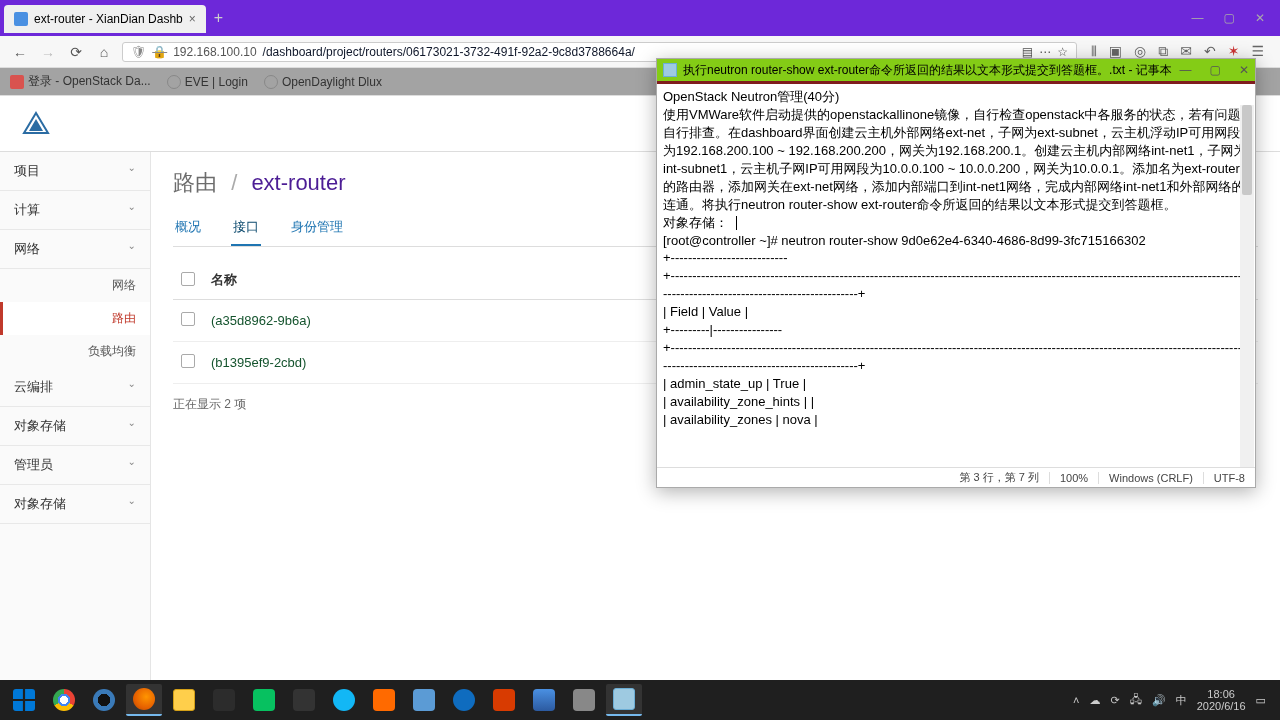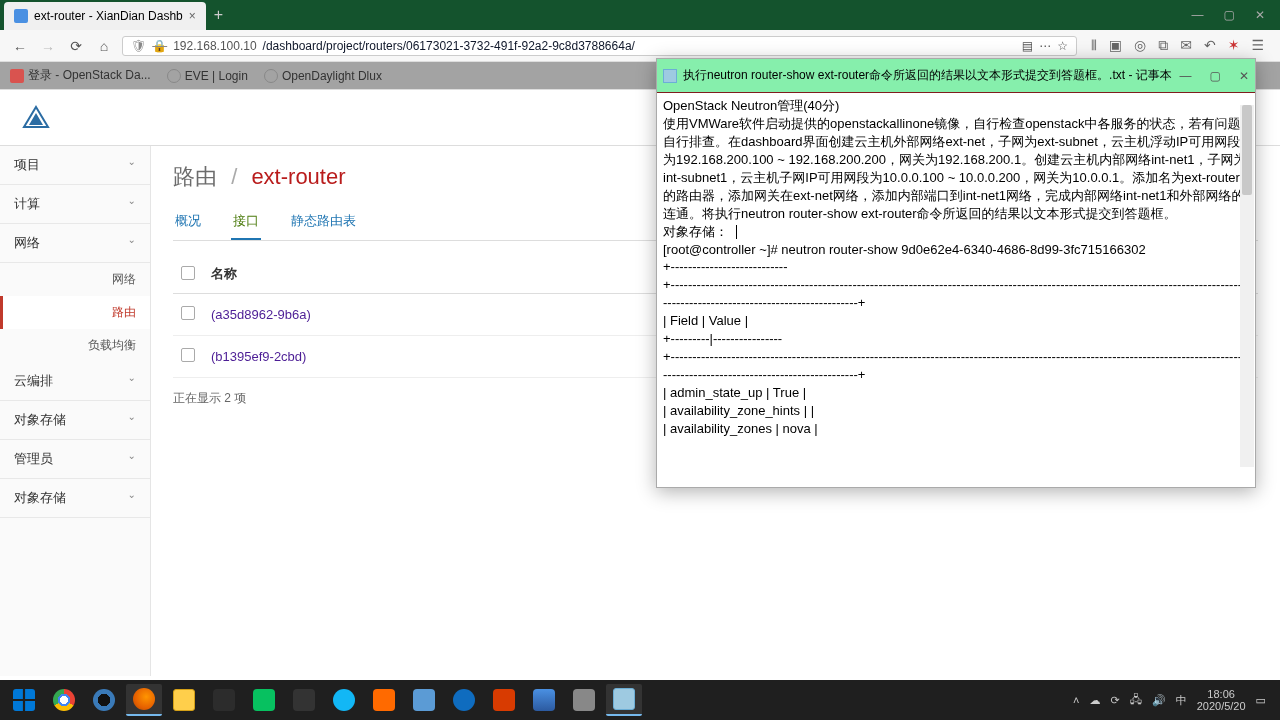--- a/index.html
+++ b/index.html
@@ -1,19 +1,19 @@
 <!DOCTYPE html>
 <html><head>
 <meta charset="utf-8">
 <style>
 * { margin: 0; padding: 0; box-sizing: border-box; font-family: "Microsoft YaHei", Arial, sans-serif; }
 body { width: 1280px; height: 720px; overflow: hidden; background: #fff; position: relative; }
 
 
-.browser-titlebar { height: 30px; background: #14532d; display: flex; align-items: center; color: #ccc; font-size: 12px; }
+.browser-titlebar { height: 36px; background: #6d28d9; display: flex; align-items: center; color: #ccc; font-size: 12px; }
 .tab { background: #f0f0f0; color: #000; padding: 5px 10px; display: flex; align-items: center; gap: 6px; border-radius: 4px 4px 0 0; margin-left: 4px; height: 28px; margin-top: 2px; }
 .tab-icon { width: 14px; height: 14px; background: #4a90e2; border-radius: 2px; }
 .tab-close { color: #666; cursor: pointer; }
 .new-tab { color: #ccc; margin-left: 8px; font-size: 16px; }
 .window-controls { margin-left: auto; display: flex; gap: 20px; padding-right: 15px; color: #aaa; }
 
 .browser-navbar { height: 32px; background: #f7f7f7; display: flex; align-items: center; padding: 0 10px; border-bottom: 1px solid #ddd; gap: 8px; }
 .nav-btn { width: 20px; text-align: center; color: #555; font-size: 14px; }
 .url-bar { flex: 1; display: flex; align-items: center; background: #fff; border: 1px solid #ccc; border-radius: 3px; padding: 2px 8px; font-size: 12px; color: #555; gap: 6px; }
 .url-shield { color: #888; }
@@ -39,35 +39,35 @@
 .sidebar { width: 151px; background: #fafafa; border-right: 1px solid #e5e5e5; font-size: 13px; }
 .side-section { padding: 10px 14px; border-bottom: 1px solid #e8e8e8; display: flex; justify-content: space-between; color: #333; cursor: pointer; }
 .side-sub { padding: 8px 14px; text-align: right; font-size: 12px; color: #555; cursor: pointer; }
 .side-sub.active { color: #c0392b; border-left: 3px solid #c0392b; background: #fff; }
 .chev { color: #888; font-size: 10px; }
 
 .main { flex: 1; padding: 16px 22px; }
 .breadcrumb { font-size: 22px; color: #888; margin-bottom: 12px; }
 .breadcrumb .link { color: #6c6c6c; }
 .breadcrumb .sep { margin: 0 8px; color: #aaa; }
-.breadcrumb .current { color: #b91c1c; }
+.breadcrumb .current { color: #4c1d95; }
 .tabs { display: flex; gap: 28px; border-bottom: 1px solid #ddd; font-size: 13px; margin-bottom: 14px; }
 .tab-item { padding: 8px 2px; color: #1f75b2; cursor: pointer; }
-.tab-item.active { color: #4d7c0f; border-bottom: 2px solid #1f75b2; }
+.tab-item.active { color: #0c4a6e; border-bottom: 2px solid #1f75b2; }
 
 .table { width: 100%; border-collapse: collapse; font-size: 13px; }
 .table th { text-align: left; padding: 10px 8px; border-bottom: 1px solid #ddd; font-weight: bold; color: #333; }
 .table td { padding: 12px 8px; border-bottom: 1px solid #eee; }
-.table td a { color: #4c1d95; text-decoration: none; }
+.table td a { color: #14532d; text-decoration: none; }
 .checkbox { width: 14px; height: 14px; border: 1px solid #aaa; border-radius: 2px; display: inline-block; }
 .count-text { font-size: 12px; color: #666; margin-top: 12px; }
 
 
 .notepad { position: absolute; left: 656px; top: 58px; width: 600px; height: 430px; background: #fff; border: 1px solid #aaa; box-shadow: 0 4px 18px rgba(0,0,0,0.3); display: flex; flex-direction: column; }
-.np-title { height: 34px; background: #86efac; display: flex; align-items: center; padding: 0 6px; font-size: 12px; border-bottom: 1px solid #7f1d1d; }
+.np-title { height: 25px; background: #84cc16; display: flex; align-items: center; padding: 0 6px; font-size: 12px; border-bottom: 3px solid #7f1d1d; }
 .np-icon { width: 14px; height: 14px; background: #9ecae1; border: 1px solid #6baed6; margin-right: 6px; }
 .np-controls { margin-left: auto; display: flex; gap: 18px; color: #555; }
 .np-menu { height: 20px; display: flex; gap: 4px; padding: 2px 6px; font-size: 11px; color: #333; border-bottom: 1px solid #eee; }
 .np-menu span { cursor: pointer; }
 .np-body { flex: 1; padding: 4px 6px; font-size: 13px; line-height: 1.38; overflow: hidden; white-space: pre-wrap; word-break: break-all; font-family: "Microsoft YaHei", monospace; position: relative; }
 .cursor-caret { display: inline-block; width: 1px; height: 14px; background: #000; vertical-align: middle; }
 .np-status { height: 20px; border-top: 1px solid #ddd; font-size: 11px; color: #444; display: flex; align-items: center; }
 .np-status div { padding: 0 10px; border-left: 1px solid #ddd; }
 
 
@@ -192,21 +192,21 @@
 
   <div class="main">
     <div class="breadcrumb">
       <span class="link">路由</span>
       <span class="sep">/</span>
       <span class="current">ext-router</span>
     </div>
     <div class="tabs">
       <div class="tab-item">概况</div>
       <div class="tab-item active">接口</div>
-      <div class="tab-item">静态路由表</div>
+      <div class="tab-item">身份管理</div>
     </div>
     <table class="table">
       <thead>
           <tr>
         <th style="width:30px"><span class="checkbox"></span></th>
         <th>名称</th>
         <th>固定IP</th>
       </tr>
         </thead>
       <tbody>
@@ -242,20 +242,26 @@
 <span>[root@controller ~]# neutron router-show 9d0e62e4-6340-4686-8d99-3fc715166302</span>
 <span>+---------------------------</span>
 <span>+----------------------------------------------------------------------------------------------------------------------------------------------------------------------------------+</span>
 <span>| Field | Value |</span>
 <span>+---------|----------------</span>
 <span>+----------------------------------------------------------------------------------------------------------------------------------------------------------------------------------+</span>
 <span>| admin_state_up | True |</span>
 <span>| availability_zone_hints | |</span>
 <span>| availability_zones | nova |</span></div>
   <div class="scrollbar-v"></div>
+  <div class="np-status">
+    <div style="margin-left:auto;border:none">第 3 行，第 7 列</div>
+    <div>100%</div>
+    <div>Windows (CRLF)</div>
+    <div>UTF-8</div>
+  </div>
 </div>
 
 <div class="taskbar">
   <div class="tb-item">
       <div class="tb-icon" style="background:conic-gradient(#0078d7 0 25%,#0078d7 25% 50%,#0078d7 50% 75%,#0078d7 75%); clip-path: polygon(0 0,45% 0,45% 45%,0 45%,0 55%,45% 55%,45% 100%,0 100%,0 0,55% 0,100% 0,100% 45%,55% 45%,55% 55%,100% 55%,100% 100%,55% 100%,55% 0)"></div>
     </div>
   <div class="tb-item">
       <div class="tb-icon" style="background:radial-gradient(circle,#fff 25%,#4285f4 26% 40%, transparent 41%), conic-gradient(#ea4335 0 120deg,#fbbc05 120deg 240deg,#34a853 240deg);border-radius:50%"></div>
     </div>
   <div class="tb-item">
@@ -302,17 +308,17 @@
     </div>
   <div class="systray">
     <span>˄</span>
     <span>☁</span>
     <span>⟳</span>
     <span>🖧</span>
     <span>🔊</span>
     <span>中</span>
     <div class="clock">
       <div>18:06</div>
-      <div>2020/5/20</div>
+      <div>2020/6/16</div>
     </div>
     <span>▭</span>
   </div>
 </div>
 
 </body></html>

